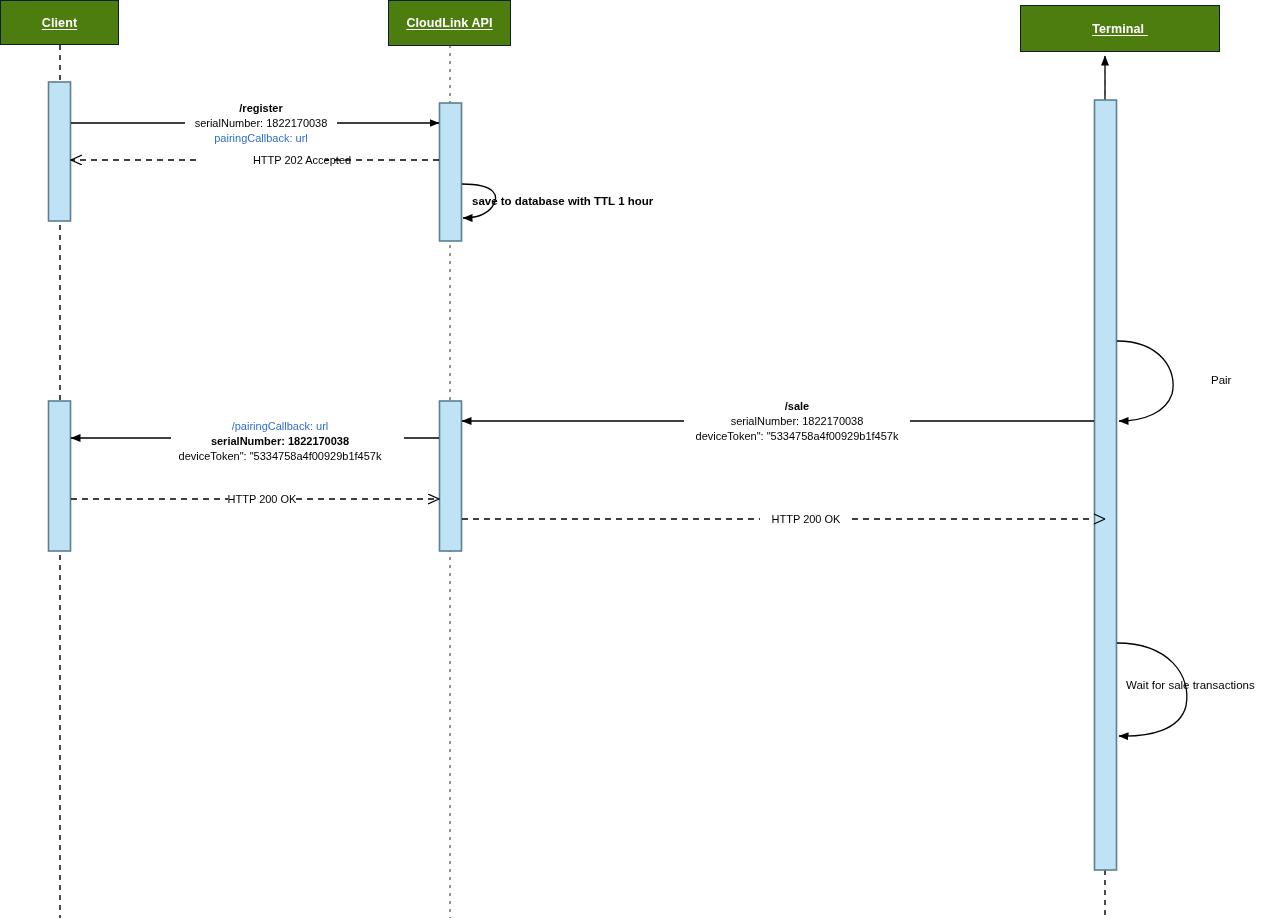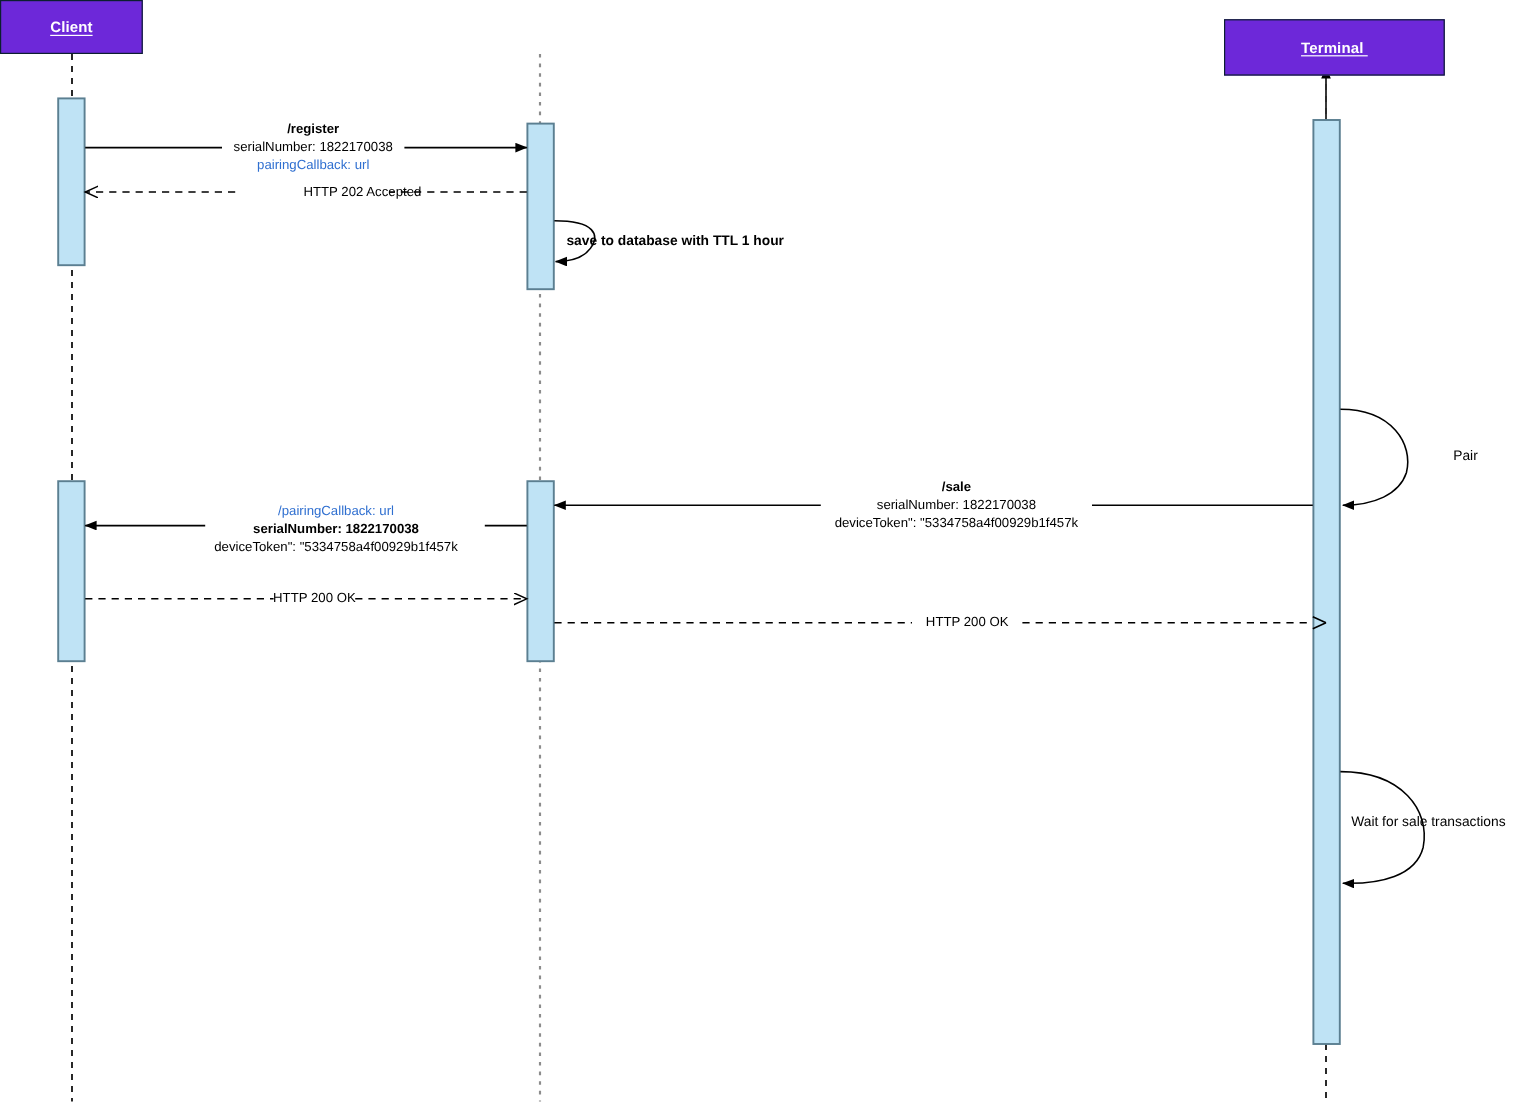--- a/index.html
+++ b/index.html
@@ -21,21 +21,21 @@
   svg.layer {
     position: absolute;
     left: 0;
     top: 0;
     width: 1264px;
     height: 923px;
     overflow: visible;
   }
   .actor-box {
     position: absolute;
-    background: #6d28d9;
+    background: #4d7c0f;
     border: 1px solid #0c1f30;
     box-sizing: border-box;
     display: flex;
     align-items: center;
     justify-content: center;
   }
   .actor-label {
     color: #ffffff;
     font-size: 12.5px;
     font-weight: bold;
@@ -122,22 +122,25 @@
     <line x1="852" y1="519" x2="1094" y2="519" stroke="#000" stroke-width="1.3" stroke-dasharray="6,5"></line>
     <path d="M1105,519 L1094,514 M1105,519 L1094,524" fill="none" stroke="#000" stroke-width="1.3"></path>
 
     <path d="M1117,643 C1168,643 1192,675 1186,706 C1180,730 1150,737 1119,736" fill="none" stroke="#000" stroke-width="1.3" marker-end="url(#arrowFull)"></path>
   </svg>
 
   <div class="actor-box" style="left:0px; top:0px; width:119px; height:45px;">
     <span class="actor-label">Client</span>
   </div>
 
+  <div class="actor-box" style="left:388px; top:0px; width:123px; height:46px;">
+    <span class="actor-label">CloudLink API</span>
+  </div>
 
-  <div class="actor-box" style="left:1020px; top:16px; width:184px; height:47px;">
+  <div class="actor-box" style="left:1020px; top:5px; width:200px; height:47px;">
     <span class="actor-label">Terminal </span>
   </div>
 
   <div class="msg-block" style="left:261px; top:101px;">
     <span class="msg-line bold">/register</span>
     <span class="msg-line">serialNumber: 1822170038</span>
     <span class="msg-line blue">pairingCallback: url</span>
   </div>
 
   <div class="msg-block" style="left:260px; top:153px;margin-left:42px;">

